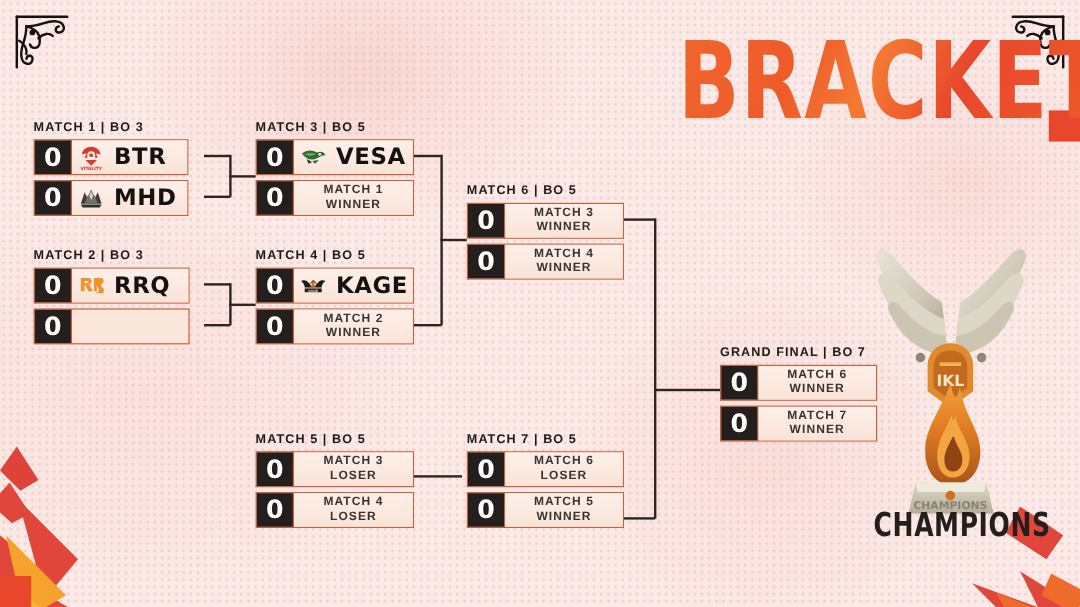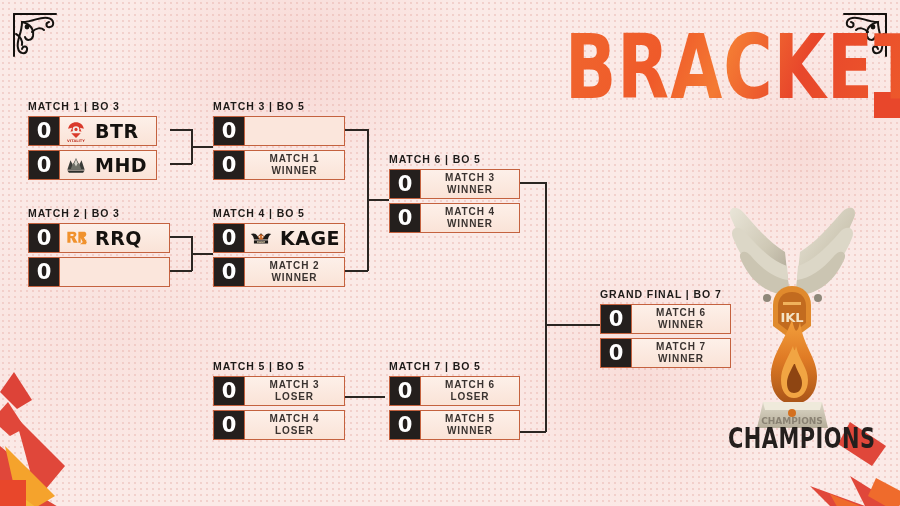--- a/index.html
+++ b/index.html
@@ -232,21 +232,21 @@
             <path d="M8 20 L11 12 L15 9 L19 12 L22 20 Z" fill="#6f7168"></path>
             <path d="M15 6 L17 12 L15 16 L13 12 Z" fill="#d8d6cc"></path>
             <path d="M4 21 L26 21 L24 24 L6 24 Z" fill="#2c2e2a"></path>
           </svg>
         </span>
         <span class="team-name">MHD</span>
       </div>
     </div>
   </div>
 
-  <div class="match" style="left:28px; top:207px; width:142px;">
+  <div class="match" style="left:28px; top:207px; width:130px;">
     <div class="match-label">MATCH 2  |  BO 3</div>
     <div class="slot">
       <div class="score">0</div>
       <div class="slot-body">
         <span class="team-logo">
           <svg viewBox="0 0 30 28" width="24" height="22">
             <path d="M4 6 L12 6 C16 6 17 11 13 13 L17 20 L12 20 L9 14 L8 14 L8 20 L4 20 Z" fill="#f0922e"></path>
             <path d="M8 9 L11 9 C12.5 9 12.5 11.4 11 11.4 L8 11.4 Z" fill="#fbe6dc"></path>
             <path d="M18 6 L26 6 C29 7 29 12 25 13 L29 20 L24 20 L21 14 L21 20 L18 20 Z" fill="#f0922e"></path>
             <path d="M20 22 L28 16 L28 22 Z" fill="#f0922e"></path>
@@ -257,20 +257,32 @@
     </div>
     <div class="slot">
       <div class="score">0</div>
     </div>
   </div>
 
   <div class="match" style="left:213px; top:100px; width:132px;">
     <div class="match-label">MATCH 3  |  BO 5</div>
     <div class="slot">
       <div class="score">0</div>
+      <div class="slot-body">
+        <span class="team-logo">
+          <svg viewBox="0 0 30 28" width="24" height="22">
+            <path d="M3 10 C8 6 14 6 19 9 C24 7 27 9 28 12 C24 12 22 14 19 15 C14 18 7 16 3 10 Z" fill="#2f6b33"></path>
+            <path d="M6 11 C10 9 14 9 18 11 C14 13 9 13 6 11 Z" fill="#77a84f"></path>
+            <circle cx="22" cy="11" r="1.4" fill="#ffffff"></circle>
+            <path d="M8 16 L14 19 L10 21 Z" fill="#1f4a24"></path>
+            <path d="M14 18 L21 17 L17 21 Z" fill="#2f6b33"></path>
+          </svg>
+        </span>
+        <span class="team-name">VESA</span>
+      </div>
     </div>
     <div class="slot">
       <div class="score">0</div>
       <div class="slot-body centered">
         <div class="placeholder">
           <div>MATCH 1</div>
           <div>WINNER</div>
         </div>
       </div>
     </div>

